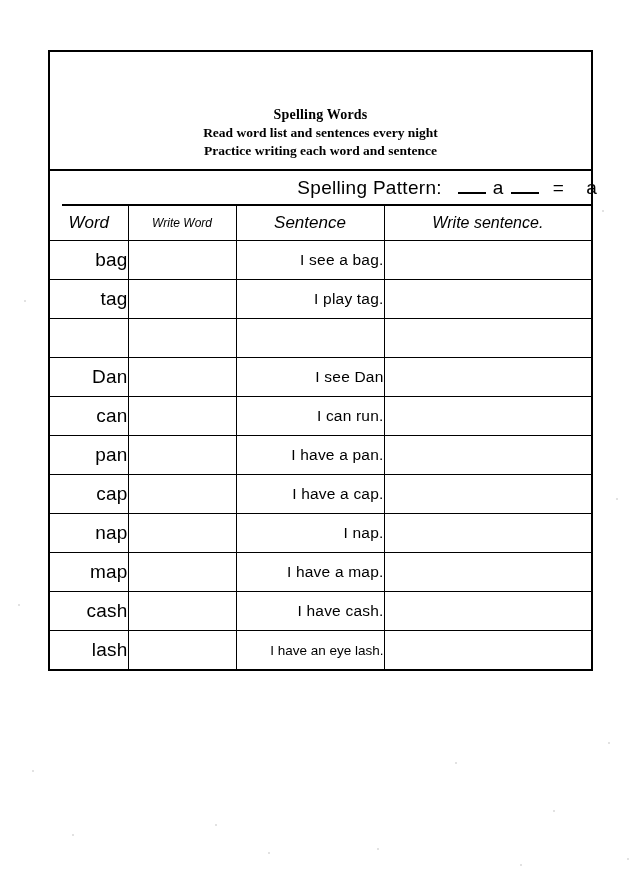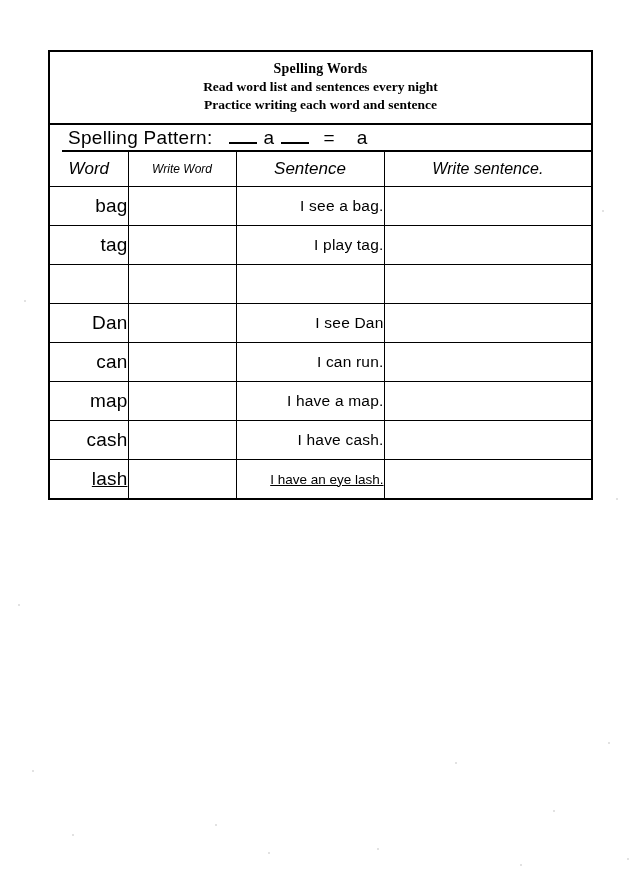--- a/index.html
+++ b/index.html
@@ -30,41 +30,42 @@
   .title-block {
     height: 73px;
     box-sizing: border-box;
     border-bottom: 2px solid #000;
     display: flex;
     flex-direction: column;
     align-items: center;
     justify-content: center;
     font-family: "Liberation Serif", "DejaVu Serif", serif;
     padding-bottom: 2px;
+    margin-top: 46px;
   }
   .title-main {
     font-size: 14px;
     font-weight: bold;
     line-height: 18px;
     letter-spacing: 0.2px;
   }
   .title-sub {
     font-size: 13.5px;
     font-weight: bold;
     line-height: 18px;
   }
 
   
   .pattern-row {
-    height: 27px;
+    height: 35px;
     box-sizing: border-box;
     border-bottom: 2px solid #000;
     display: flex;
     align-items: center;
-    justify-content: flex-start;
+    justify-content: flex-end;
     margin-left: 12px;
   }
   .pattern-inner {
     display: flex;
     align-items: baseline;
     font-size: 19px;
     letter-spacing: 0.3px;
     transform: translateX(6px);
   }
   .pattern-label { margin-right: 16px; }
@@ -93,21 +94,21 @@
     border: 1px solid #000;
     border-top: none;
     padding: 0;
     margin: 0;
   }
   table.sheet tr:first-child th { border-top: none; }
   table.sheet tr th:first-child,
   table.sheet tr td:first-child { border-left: none; }
   table.sheet tr th:last-child,
   table.sheet tr td:last-child { border-right: none; }
-  table.sheet tr:last-child td { border-bottom: none; text-decoration: underline; }
+  table.sheet tr:last-child td { border-bottom: none; }
 
   
   .hdr-row th {
     height: 34px;
     border-bottom: 2px solid #000;
     font-weight: normal;
     font-style: italic;
     text-align: center;
     vertical-align: middle;
   }
@@ -213,20 +214,38 @@
           <td class="cell-sentence">I see Dan</td>
           <td class="cell-blank"></td>
         </tr>
         <tr class="body-row">
           <td class="cell-word">can</td>
           <td class="cell-blank"></td>
           <td class="cell-sentence">I can run.</td>
           <td class="cell-blank"></td>
         </tr>
         <tr class="body-row">
+          <td class="cell-word">pan</td>
+          <td class="cell-blank"></td>
+          <td class="cell-sentence">I have a pan.</td>
+          <td class="cell-blank"></td>
+        </tr>
+        <tr class="body-row">
+          <td class="cell-word">cap</td>
+          <td class="cell-blank"></td>
+          <td class="cell-sentence">I have a cap.</td>
+          <td class="cell-blank"></td>
+        </tr>
+        <tr class="body-row">
+          <td class="cell-word">nap</td>
+          <td class="cell-blank"></td>
+          <td class="cell-sentence">I nap.</td>
+          <td class="cell-blank"></td>
+        </tr>
+        <tr class="body-row">
           <td class="cell-word">map</td>
           <td class="cell-blank"></td>
           <td class="cell-sentence">I have a map.</td>
           <td class="cell-blank"></td>
         </tr>
         <tr class="body-row">
           <td class="cell-word">cash</td>
           <td class="cell-blank"></td>
           <td class="cell-sentence">I have cash.</td>
           <td class="cell-blank"></td>

